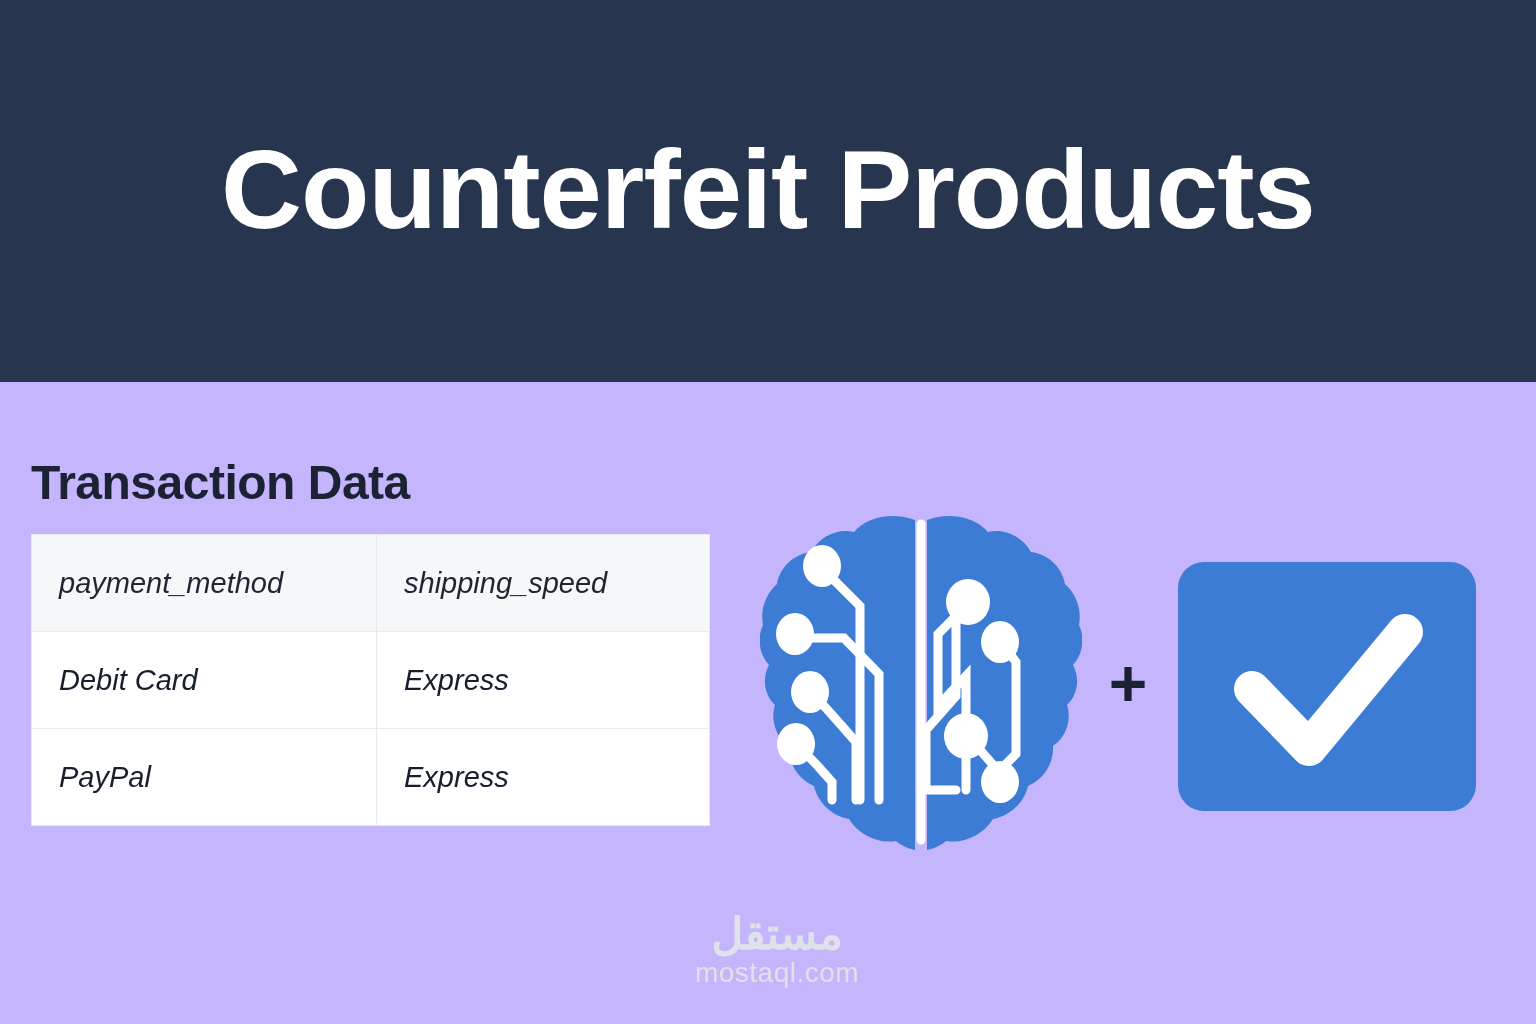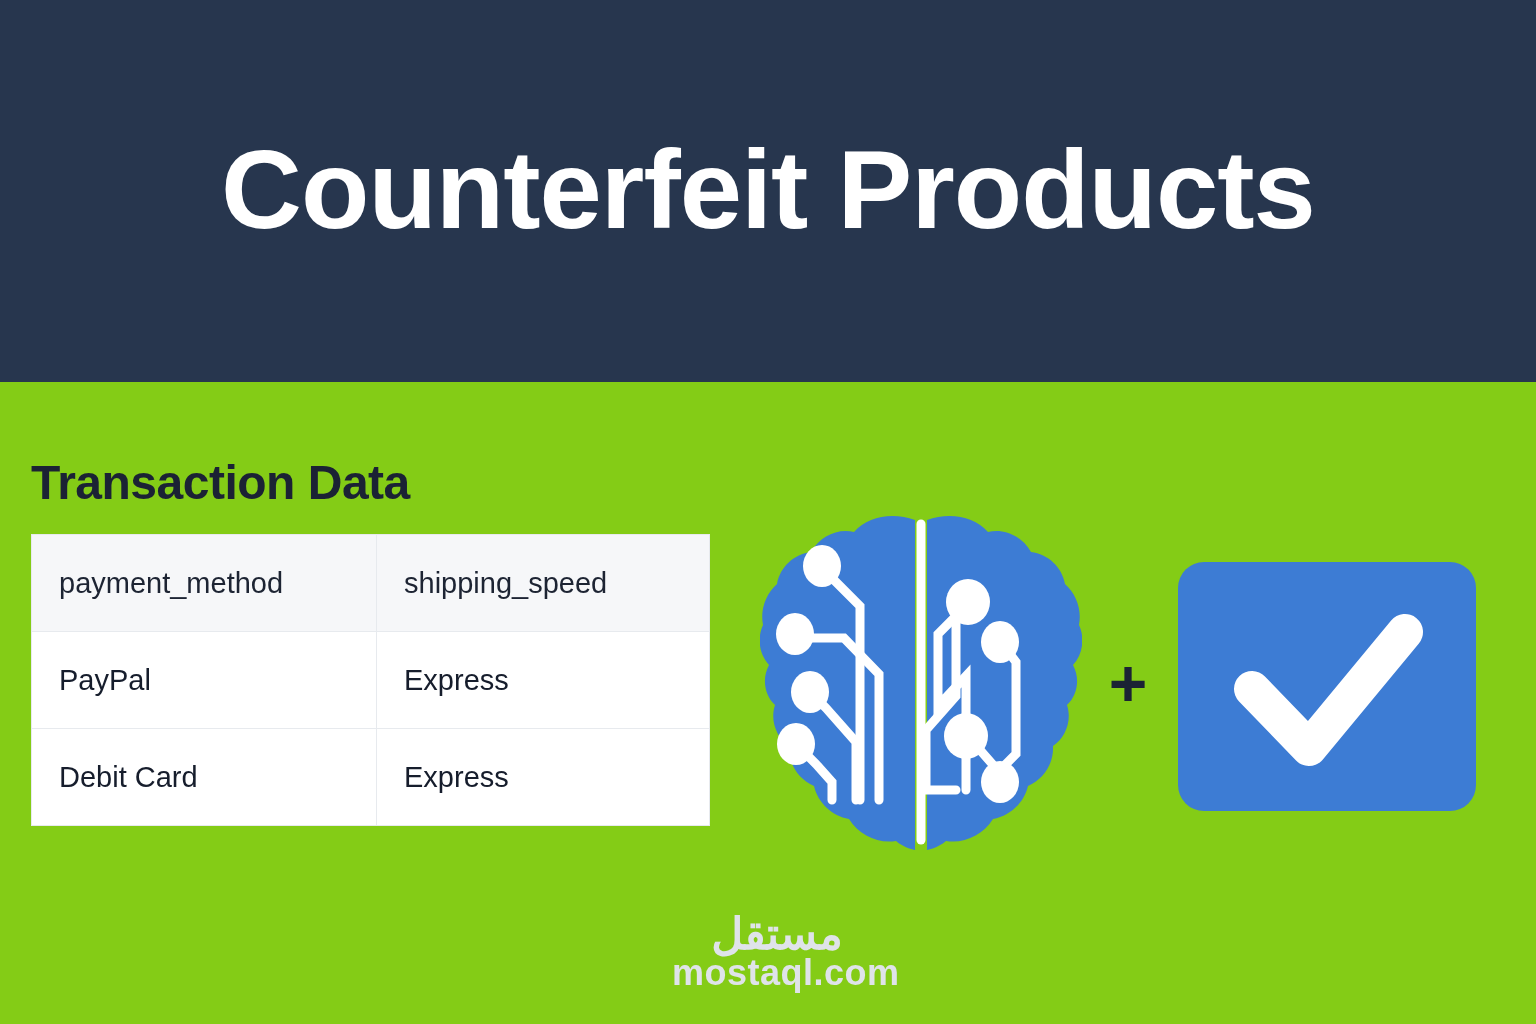--- a/index.html
+++ b/index.html
@@ -41,21 +41,21 @@
     margin-top: -8px;
   }
 
   
   .body-area {
     position: absolute;
     left: 0;
     top: 382px;
     width: 1536px;
     height: 642px;
-    background: #84cc16;
+    background: #c4b5fd;
   }
 
   
   .table-panel {
     position: absolute;
     left: 31px;
     top: 77px;
     width: 680px;
   }
 
@@ -83,20 +83,21 @@
     border: 1px solid #e7eaee;
     text-align: left;
     font-weight: normal;
     font-size: 29px;
     color: #161d2c;
     padding: 0 0 0 27px;
     height: 97px;
     vertical-align: middle;
     overflow: hidden;
     white-space: nowrap;
+    font-style: italic;
   }
 
   .data-table thead th {
     background: #f6f7f9;
     color: #1d2433;
   }
 
   
   .icon-group {
     position: absolute;
@@ -156,23 +157,23 @@
   }
 
   .watermark-ar {
     font-size: 44px;
     line-height: 52px;
     font-weight: bold;
     letter-spacing: -1px;
   }
 
   .watermark-url {
-    font-size: 36px;
+    font-size: 28px;
     line-height: 30px;
-    font-weight: bold;
+    font-weight: normal;
     letter-spacing: 0.5px;
     margin-top: -2px;
   }
 </style>
 </head>
 <body>
 
 <div class="header-banner">
   <div class="header-title">
     <div>Counterfeit Products</div>
@@ -190,25 +191,25 @@
         <col class="c2">
       </colgroup>
       <thead>
         <tr>
           <th>payment_method</th>
           <th>shipping_speed</th>
         </tr>
       </thead>
       <tbody>
         <tr>
-          <td>PayPal</td>
+          <td>Debit Card</td>
           <td>Express</td>
         </tr>
         <tr>
-          <td>Debit Card</td>
+          <td>PayPal</td>
           <td>Express</td>
         </tr>
       </tbody>
     </table>
   </div>
 
   <div class="icon-group">
 
     <div class="brain-icon">
       <svg viewBox="0 0 322 340" xmlns="http://www.w3.org/2000/svg" aria-hidden="true">

